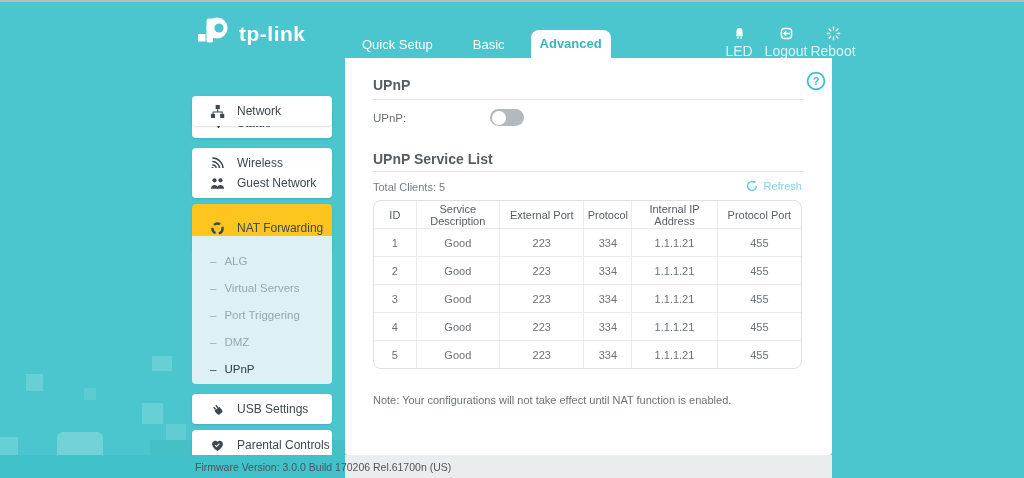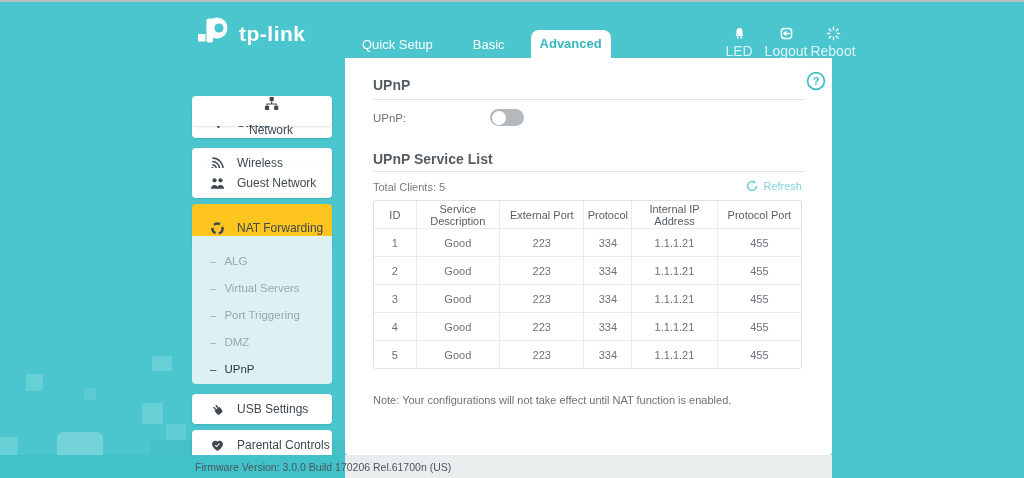--- a/index.html
+++ b/index.html
@@ -51,21 +51,21 @@
   .hr{position:absolute;left:28px;right:28px;height:1px;background:#e3e3e3;}
   .hr1{top:41px;}
   .hr2{top:113px;}
   .field-label{position:absolute;left:28px;top:54px;font-size:11.5px;color:#6b7378;}
   .toggle{position:absolute;left:145px;top:51px;width:34px;height:17px;background:#b4b9be;border-radius:9px;cursor:pointer;}
   .toggle .knob{position:absolute;left:1.5px;top:1.5px;width:14px;height:14px;background:#fff;border-radius:50%;}
   .total{position:absolute;left:28px;top:123px;font-size:11px;color:#757d82;}
   .refresh{position:absolute;right:30px;top:122px;display:flex;align-items:center;gap:5px;color:#84d5dc;font-size:11px;cursor:pointer;}
   .refresh .icon{width:12px;height:12px;color:#5fcbd4;}
 
-  table.svc{position:absolute;left:28px;top:142px;width:429px;border-collapse:separate;border-spacing:0;border:1px solid #e0e0e0;border-radius:3px;font-size:11px;color:#6b7378;}
+  table.svc{position:absolute;left:28px;top:142px;width:429px;border-collapse:separate;border-spacing:0;border:1px solid #e0e0e0;border-radius:8px;font-size:11px;color:#6b7378;}
   table.svc th{font-weight:400;color:#555d63;}
   table.svc th,table.svc td{height:27px;text-align:center;border-bottom:1px solid #ebebeb;border-right:1px solid #ebebeb;padding:0 2px;}
   table.svc th:last-child,table.svc td:last-child{border-right:none;}
   table.svc tr:last-child td{border-bottom:none;}
   .note{position:absolute;left:28px;top:336px;font-size:11px;color:#6b7378;}
 
   
   .footer{position:absolute;left:0;top:455px;width:832px;height:23px;background:#e9eded;}
   .footer-teal{position:absolute;left:0;top:0;width:345px;height:23px;background:#41c1c9;}
   .fw{position:absolute;left:195px;top:6px;font-size:10.5px;color:#4c565b;z-index:2;}
@@ -141,21 +141,21 @@
 
   <div id="sidebar">
       <div class="side-card" style="top: 60px; margin-top: 48px;">
         <span class="icon">
           <svg viewBox="0 0 16 16">
             <path d="M1 8.5h3l2-4.5 3 8 2-3.5h4" fill="none" stroke="currentColor" stroke-width="1.7" stroke-linecap="round" stroke-linejoin="round"></path>
           </svg>
         </span>
         <span>Status</span>
       </div>
-      <div class="side-card" style="top: 96px; flex-direction: column;">
+      <div class="side-card" style="top: 96px;">
         <span class="icon">
           <svg viewBox="0 0 16 16">
             <rect x="6" y="1" width="4.4" height="4.4" fill="currentColor"></rect>
             <rect x="1" y="10.5" width="4.4" height="4.4" fill="currentColor"></rect>
             <rect x="10.8" y="10.5" width="4.4" height="4.4" fill="currentColor"></rect>
             <path d="M8.2 5.5v3M8.2 8.5H3.2v2M8.2 8.5h4.8v2" stroke="currentColor" fill="none" stroke-width="1.2"></path>
           </svg>
         </span>
         <span>Network</span>
       </div>

